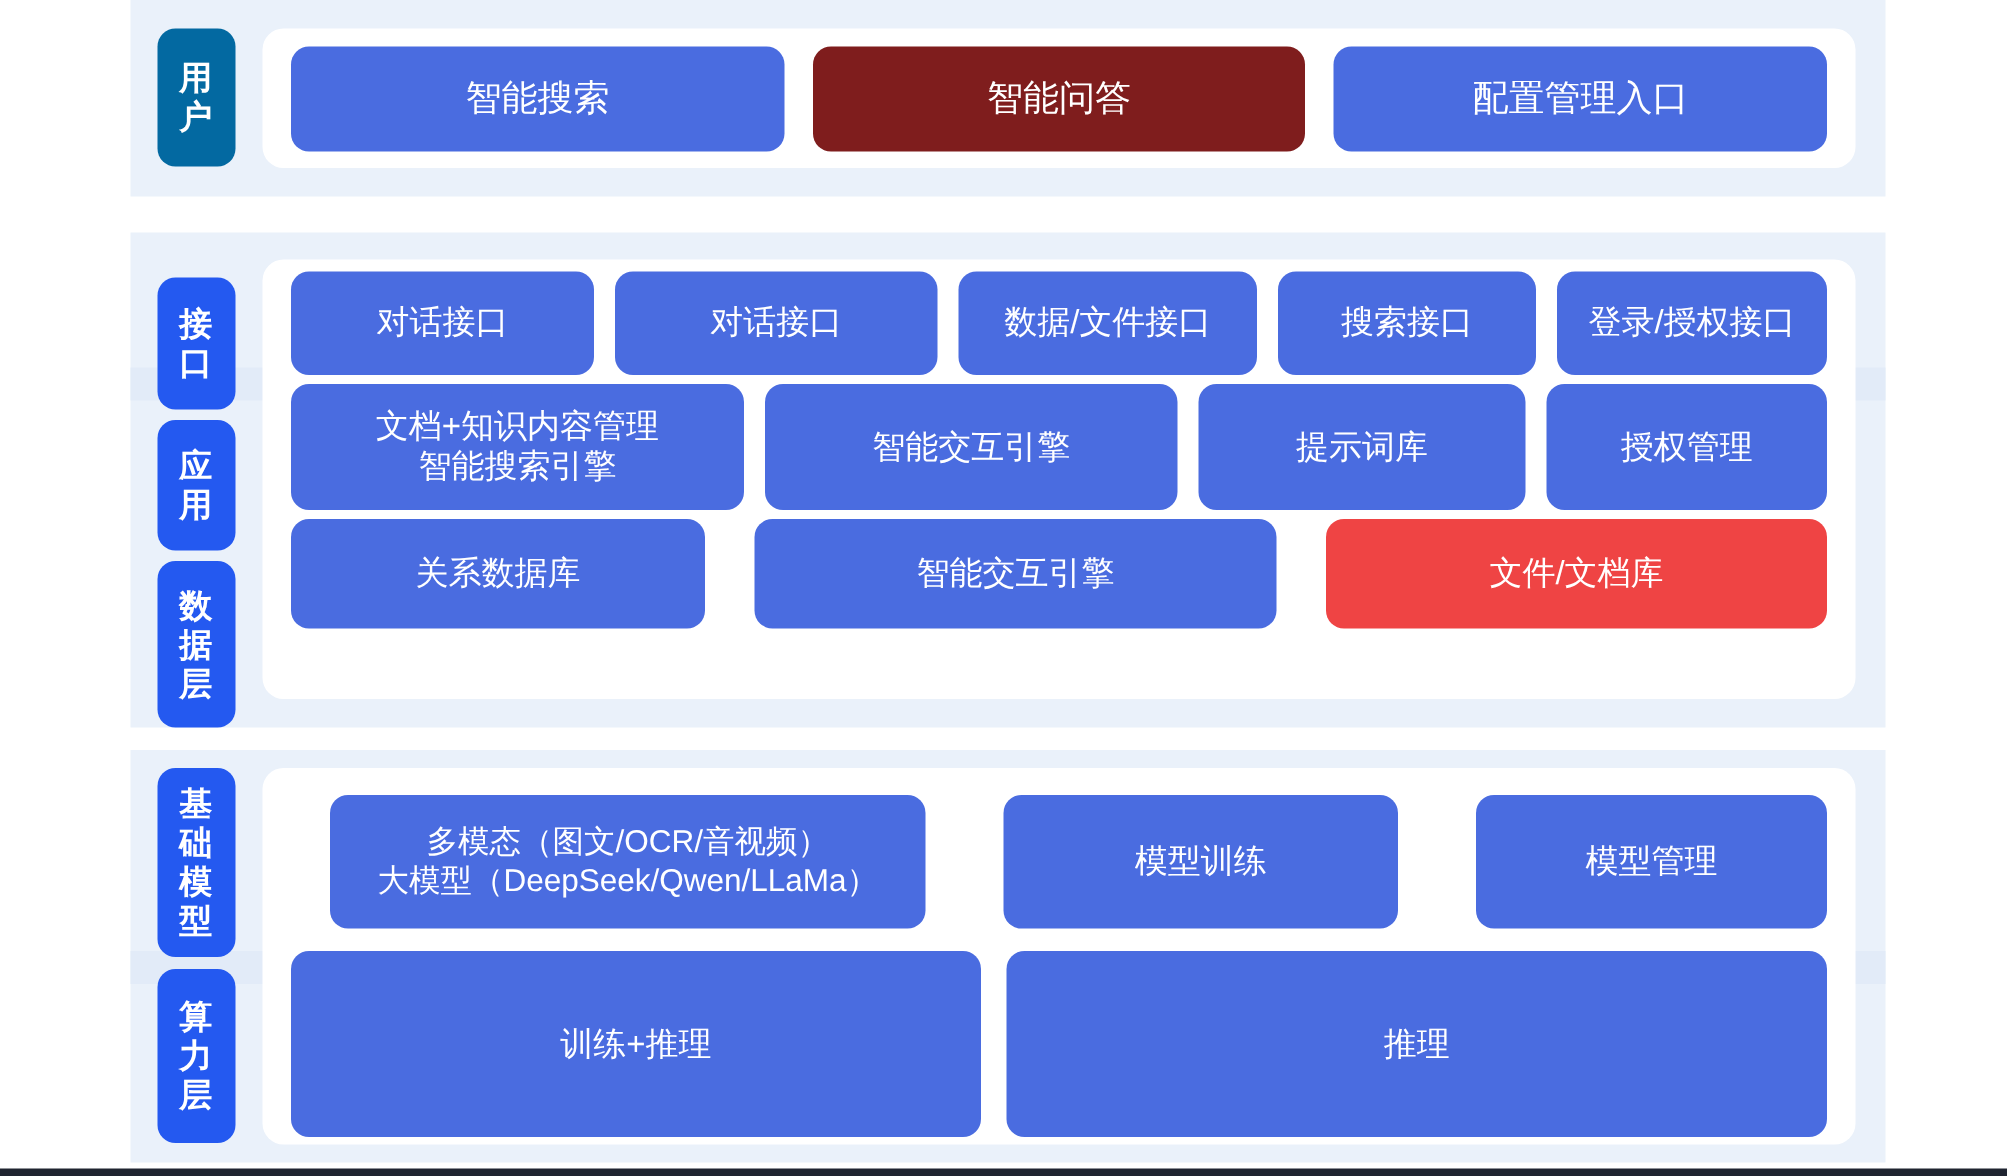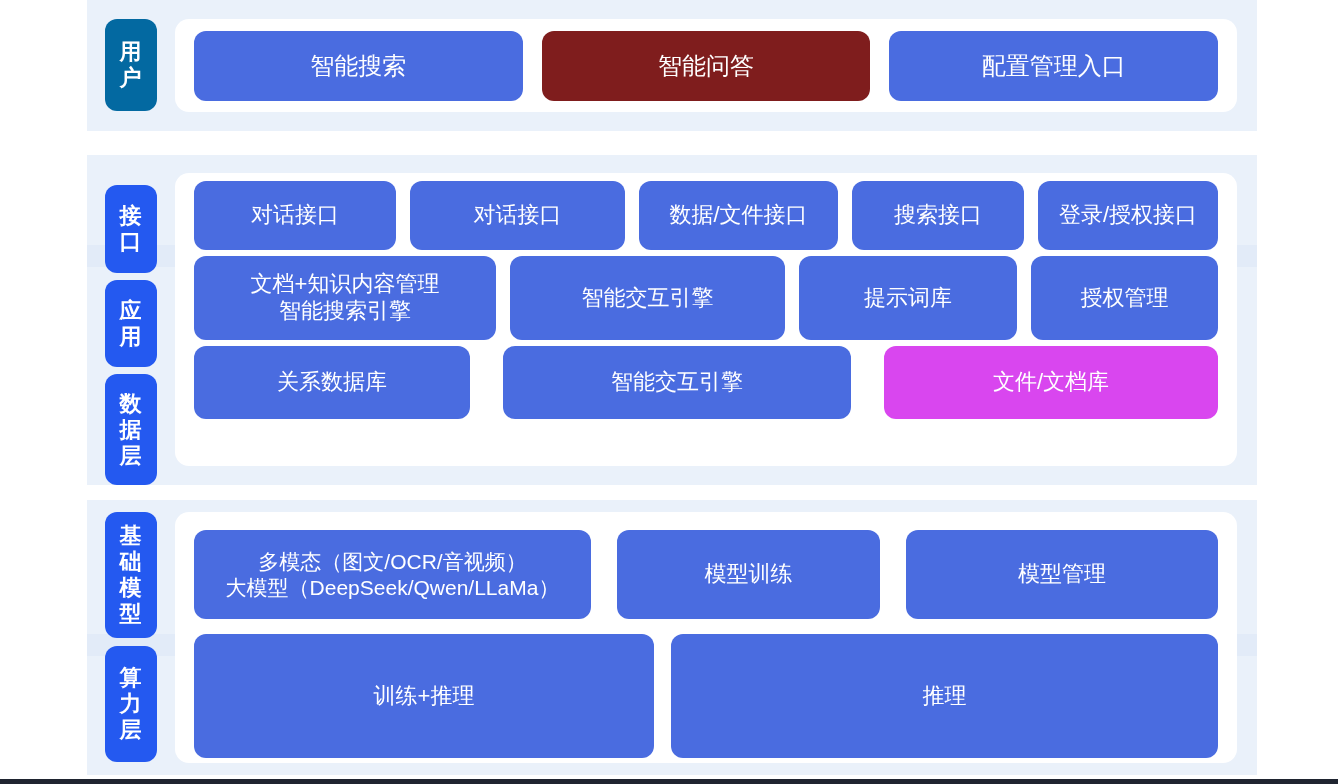--- a/index.html
+++ b/index.html
@@ -119,21 +119,21 @@
   #data-row .box:nth-child(1) { flex: 0 0 276px; }
   #data-row .box:nth-child(2) { flex: 0 0 348px; }
   #data-row .box:nth-child(3) { flex: 1 1 auto; }
 
   
   #band-bottom .rail { padding-top: 12px; gap: 8px; }
   #bot-tab-0 { height: 126px; }
   #bot-tab-1 { height: 116px; }
   #band-bottom .card { margin: 12px 20px 12px 0; padding: 18px 19px; display:flex; flex-direction:column; gap: 15px; }
   #fm-row { gap: 26px; }
-  #fm-row .box { height: 89px; }
+  #fm-row .box { height: 89px; margin-left: 26px; }
   #fm-row .box:nth-child(1) { flex: 0 0 397px; }
   #fm-row .box:nth-child(2) { flex: 0 0 263px; }
   #fm-row .box:nth-child(3) { flex: 1 1 auto; }
   #compute-row { gap: 17px; }
   #compute-row .box { height: 124px; }
   #compute-row .box:nth-child(1) { flex: 0 0 460px; }
   #compute-row .box:nth-child(2) { flex: 1 1 auto; }
 
   
   #bottom-rule {
@@ -187,21 +187,21 @@
       <div class="row" id="app-row">
         <div class="box small" style="background: rgb(74, 108, 224); color: rgb(255, 255, 255);">文档+知识内容管理
 智能搜索引擎</div>
         <div class="box small" style="background: rgb(74, 108, 224); color: rgb(255, 255, 255);">智能交互引擎</div>
         <div class="box small" style="background: rgb(74, 108, 224); color: rgb(255, 255, 255);">提示词库</div>
         <div class="box small" style="background: rgb(74, 108, 224); color: rgb(255, 255, 255);">授权管理</div>
       </div>
       <div class="row" id="data-row">
         <div class="box small" style="background: rgb(74, 108, 224); color: rgb(255, 255, 255);">关系数据库</div>
         <div class="box small" style="background: rgb(74, 108, 224); color: rgb(255, 255, 255);">智能交互引擎</div>
-        <div class="box small" style="background: #d946ef; color: rgb(255, 255, 255);">文件/文档库</div>
+        <div class="box small" style="background: #ef4444; color: rgb(255, 255, 255);">文件/文档库</div>
       </div>
     </div>
   </div>
 
   <div class="band" id="band-bottom" style="background: rgb(234, 241, 250);">
     <div class="band-divider" style="top:134px"></div>
     <div class="rail">
       <div class="tab" id="bot-tab-0" style="background: rgb(36, 89, 240); color: rgb(255, 255, 255);">
         <span>基础模型</span>
       </div>

